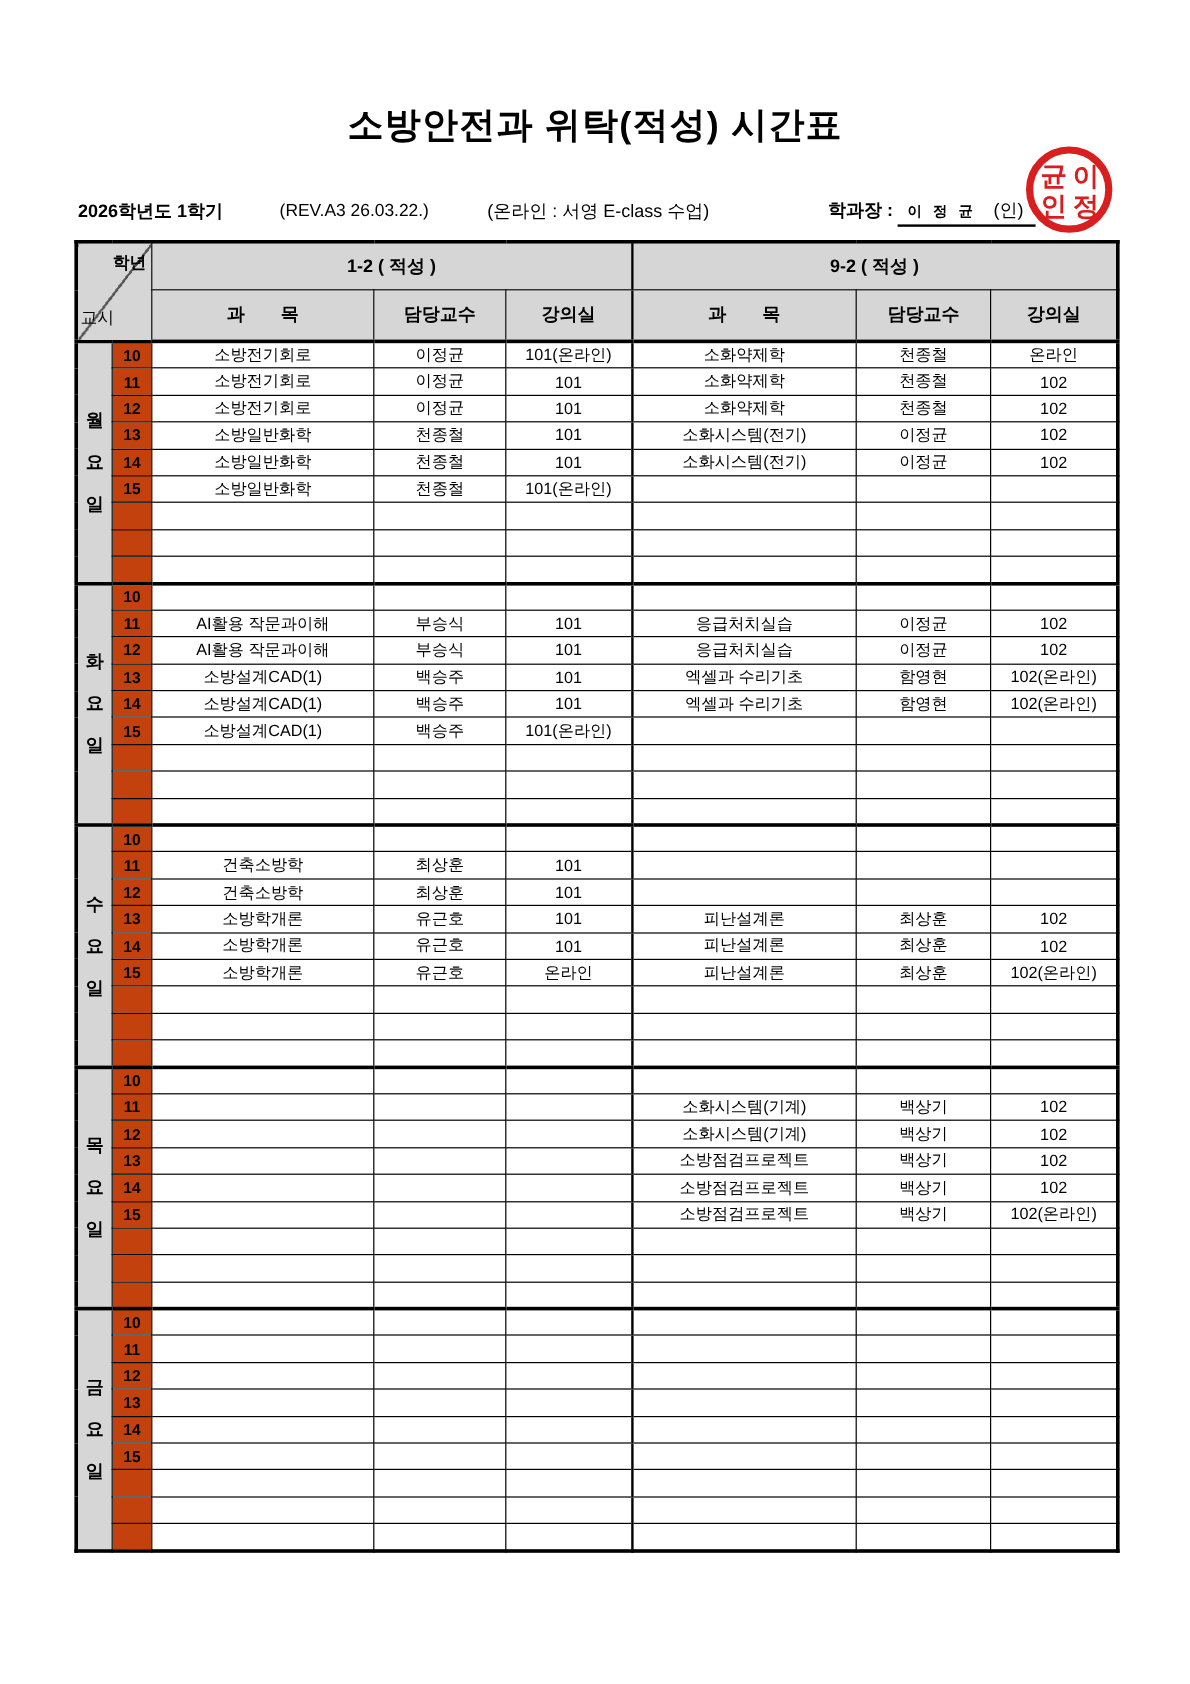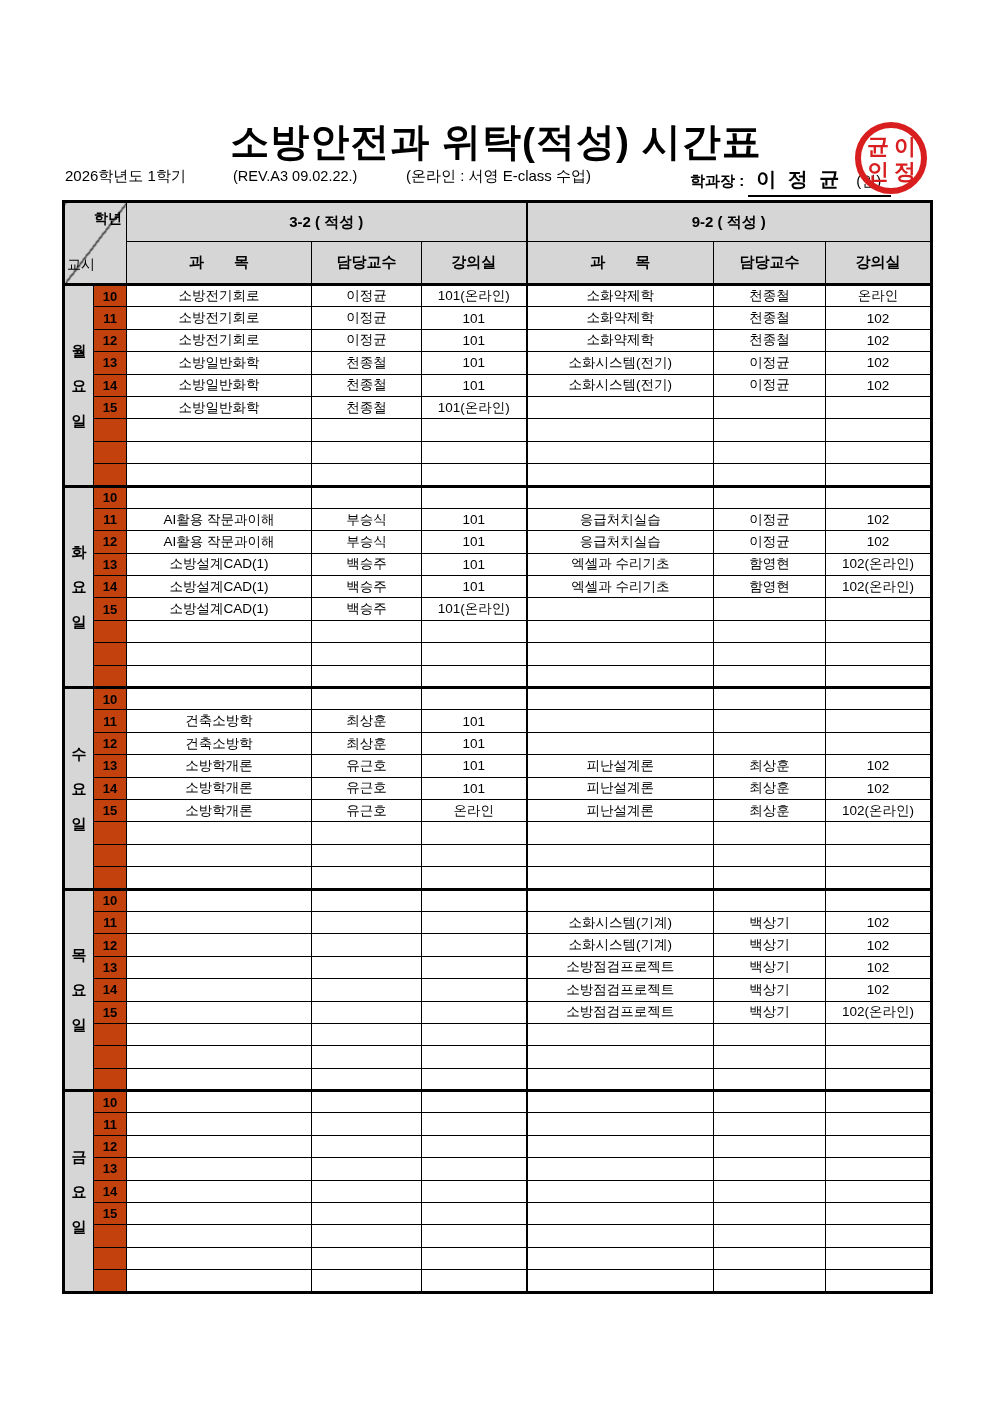--- a/index.html
+++ b/index.html
@@ -3,34 +3,33 @@
 <meta charset="utf-8">
 <style>
   * { margin:0; padding:0; box-sizing:border-box; }
   html,body { background:#fff; }
   body {
     width:992px; height:1403px; position:relative;
     font-family:"Liberation Sans","DejaVu Sans",sans-serif; color:#000;
   }
   .page-title {
     position:absolute; top:84px; left:0; width:100%;
-    text-align:center; font-size:39px; font-weight:bold; letter-spacing:1px;
+    text-align:center; font-size:30px; font-weight:bold; letter-spacing:1px;
     white-space:nowrap;
-    margin-top:31px;
   }
   .meta-row { position:absolute; top:165px; left:62px; width:868px; height:24px; font-size:15px; }
-  .meta-semester { position:absolute; left:3px; top:2px; font-weight:normal; }
+  .meta-semester { position:absolute; left:3px; top:2px; font-weight:bold; }
   .meta-revision { position:absolute; left:171px; top:3px; font-size:14.5px; }
   .meta-online  { position:absolute; left:344px; top:2px; font-size:15px; }
   .meta-head    { position:absolute; left:628px; top:1px; font-weight:bold; white-space:nowrap; }
   .sign-underline {
     display:inline-block; border-bottom:2px solid #000;
     padding:0 10px 2px 8px; margin-left:4px;
   }
-  .head-name { font-weight:bold; font-size:20px; letter-spacing:3px; }
+  .head-name { font-weight:bold; font-size:12px; letter-spacing:3px; }
   .seal-suffix { font-weight:normal; font-size:15px; margin-left:14px; letter-spacing:0; }
   .stamp { position:absolute; left:852px; top:119px; width:78px; height:78px; z-index:5; }
 
   table.timetable {
     position:absolute; top:200px; left:62px; width:868px;
     border-collapse:collapse; table-layout:fixed;
     border:3px solid #000;
   }
   .timetable td, .timetable th {
     border:1px solid #000; overflow:hidden; white-space:nowrap;
@@ -55,21 +54,21 @@
   .mid { border-left:2.5px solid #000 !important; }
   tr.day-start td { border-top:3px solid #000; }
 </style>
 </head>
 <body>
 
 <div class="page-title">소방안전과 위탁(적성) 시간표</div>
 
 <div class="meta-row">
   <span class="meta-semester">2026학년도 1학기</span>
-  <span class="meta-revision">(REV.A3  09.02.22.)</span>
+  <span class="meta-revision">(REV.A3  26.03.22.)</span>
   <span class="meta-online">(온라인 : 서영 E-class 수업)</span>
   <span class="meta-head">
     <span>학과장 :</span><span class="sign-underline"><span class="head-name">이 정 균</span><span class="seal-suffix">(인)</span></span>
   </span>
 </div>
 
 <svg class="stamp" viewBox="0 0 78 78">
   <circle cx="39" cy="39" r="33" fill="none" stroke-width="6" stroke="#d81e1e"></circle>
   <g font-size="22" font-weight="bold" text-anchor="middle" font-family="Liberation Sans, DejaVu Sans, sans-serif">
     <text x="53" y="35" fill="#d81e1e">이</text>
@@ -89,21 +88,21 @@
     <col style="width:187px">
       <col style="width:112px">
       <col style="width:106px">
   </colgroup>
   <thead>
     <tr class="group-row">
       <th class="corner-cell" colspan="2" rowspan="2">
         <span class="corner-tr">학년</span>
         <span class="corner-bl">교시</span>
       </th>
-      <th class="hdr" colspan="3">3-2 ( 적성 )</th>
+      <th class="hdr" colspan="3">1-2 ( 적성 )</th>
       <th class="hdr mid" colspan="3">9-2 ( 적성 )</th>
     </tr>
     <tr class="colhdr-row">
       <th class="hdr">과　　목</th>
       <th class="hdr">담당교수</th>
       <th class="hdr">강의실</th>
       <th class="hdr mid">과　　목</th>
       <th class="hdr">담당교수</th>
       <th class="hdr">강의실</th>
     </tr>

